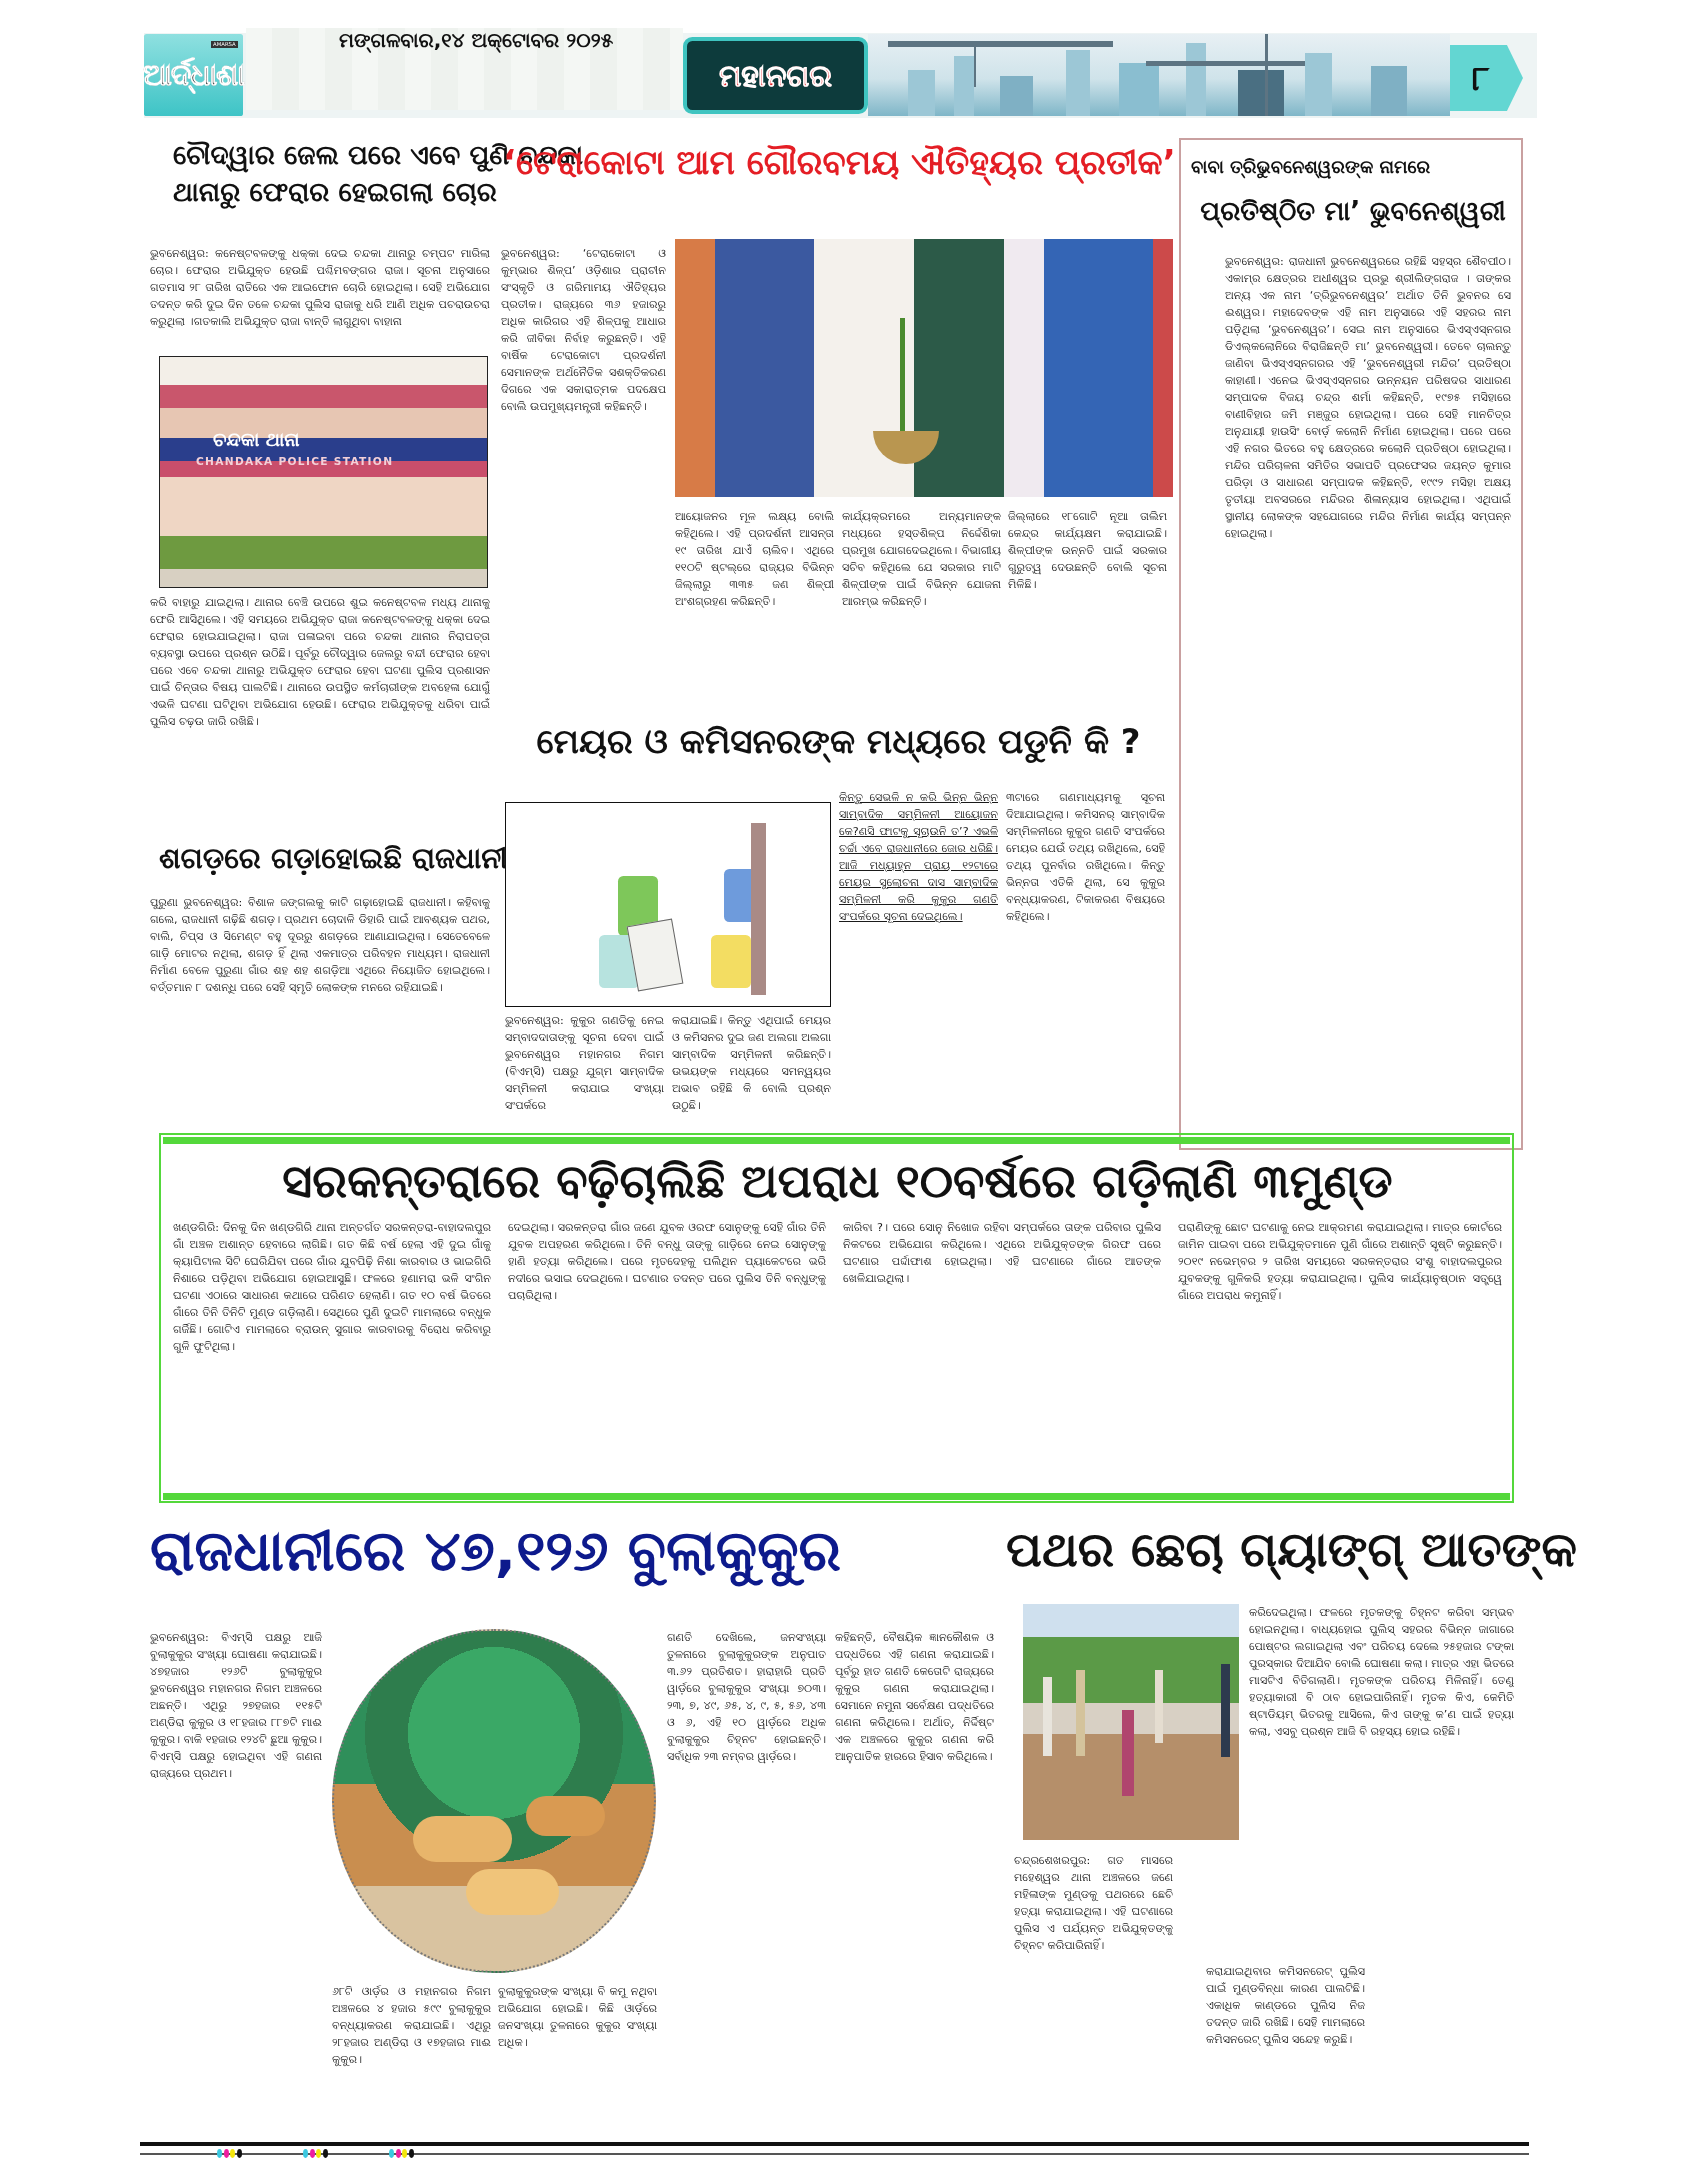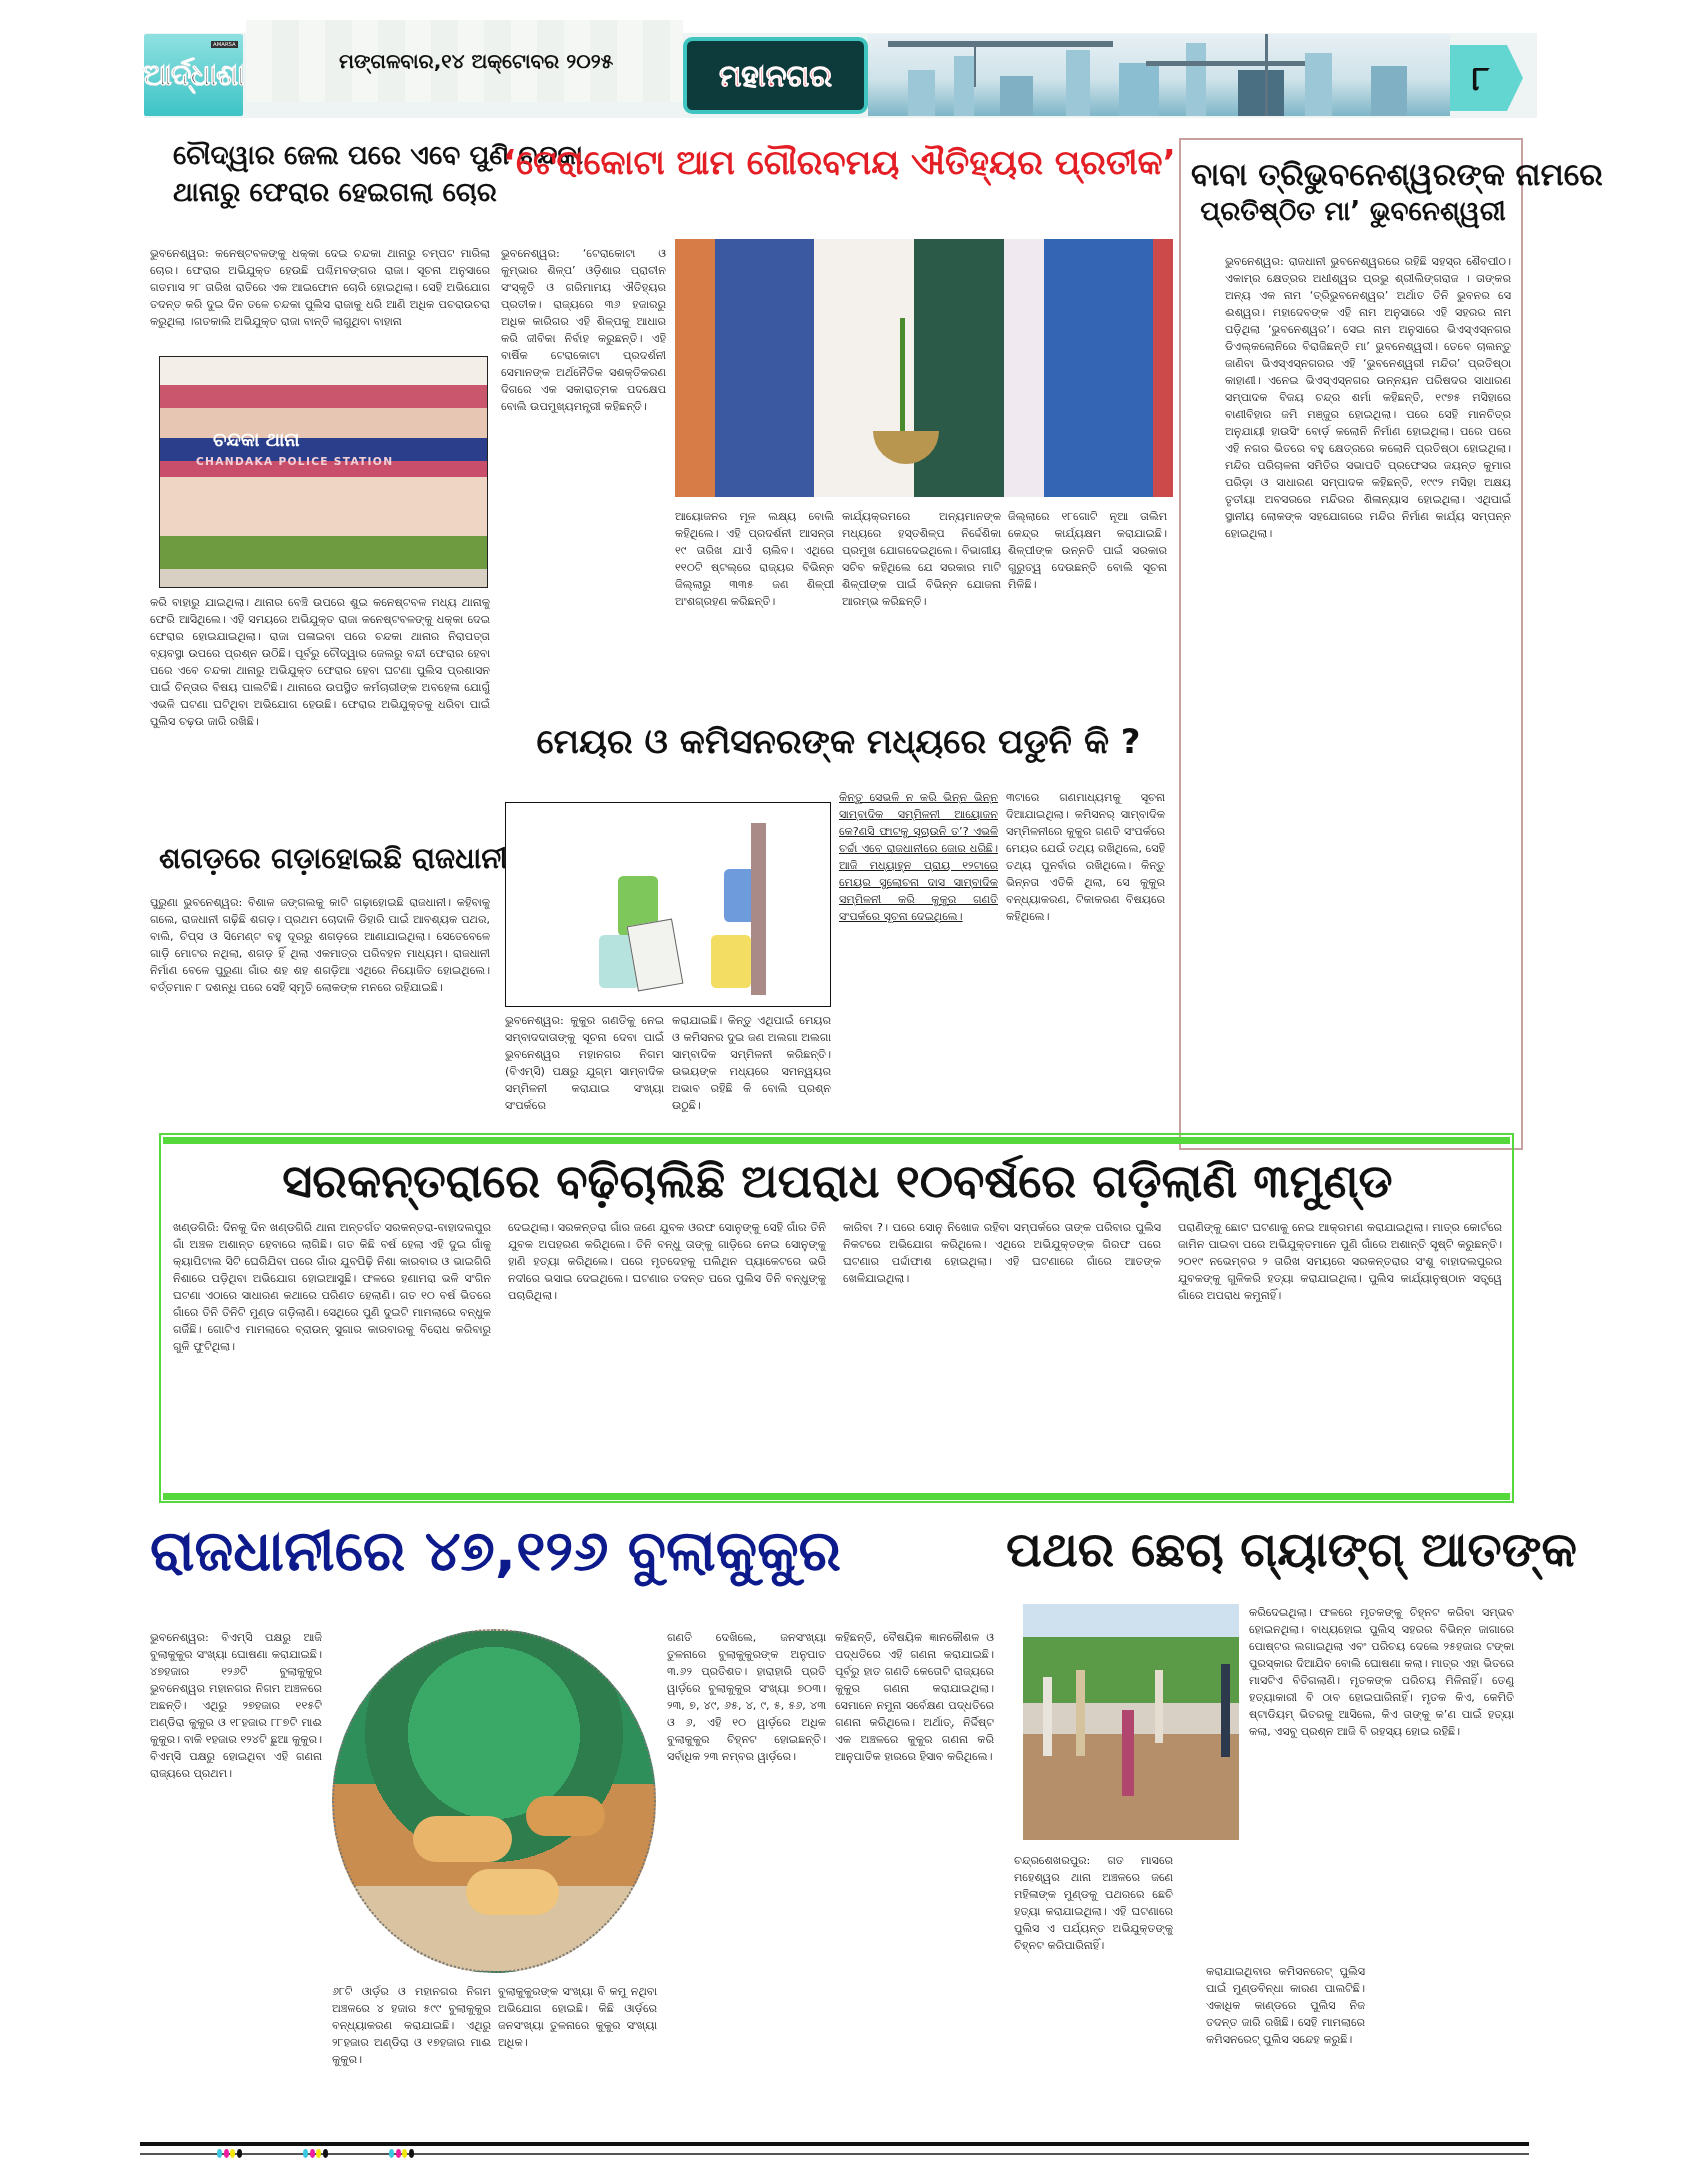--- a/index.html
+++ b/index.html
@@ -5,21 +5,21 @@
   * { box-sizing: border-box; margin: 0; padding: 0; }
   html, body { width: 1687px; height: 2183px; background: #ffffff; overflow: hidden; }
   body { position: relative; font-family: "DejaVu Sans", sans-serif; color: #111; }
   .abs { position: absolute; }
 
   
   .masthead { left: 144px; top: 33px; width: 1393px; height: 85px; background: #eef4f4; }
   .logo-box { left: 144px; top: 34px; width: 99px; height: 82px; background: linear-gradient(180deg,#8fe0e0,#3ec4c6); border-radius: 2.6px; display:flex; align-items:center; justify-content:center; }
   .logo-text { font-size: 30px; font-weight: 900; color: #111; -webkit-text-stroke: 0.7px #fff; letter-spacing: -1.3px; }
   .logo-tag { position:absolute; top:6.6px; right:5.3px; background:#333; color:#fff; font-size:5.3px; padding:0.7px 2px; }
-  .date-strip { left: 246px; top: 20px; width: 437px; height: 82px; background: repeating-linear-gradient(90deg,#f4f7f4 0 26.5px,#eef2ee 26.5px 53px); display:flex; align-items:center; padding-left: 93px; }
+  .date-strip { left: 246px; top: 28px; width: 437px; height: 82px; background: repeating-linear-gradient(90deg,#f4f7f4 0 26.5px,#eef2ee 26.5px 53px); display:flex; padding-left: 93px; }
   .date-text { font-size: 20px; font-weight: 700; color: #111; }
   .section-badge { left: 683px; top: 37px; width: 185px; height: 77px; background: #0d3b3c; border: 4px solid #3fc4c0; border-radius: 9.3px; display:flex; align-items:center; justify-content:center; }
   .section-text { font-size: 30px; font-weight: 900; color: #e41e25; -webkit-text-stroke: 0.7px #fff; }
   .skyline { left: 868px; top: 34px; width: 582px; height: 82px; background: linear-gradient(180deg,#e8f0f4 0%,#cfe3ea 55%,#7fb6c8 100%); overflow:hidden; }
   .skyline .bld { position:absolute; bottom:0; background:#9cc7d6; }
   .skyline .crane { position:absolute; background:#5d7482; }
   .page-arrow { left: 1450px; top: 45px; width: 73px; height: 66px; background:#63d6d2; clip-path: polygon(0 0,78% 0,100% 50%,78% 100%,0 100%); display:flex; align-items:center; justify-content:center; padding-right:12px; }
   .page-num { font-size: 34px; font-weight: 900; color: #111; }
 
   
@@ -96,21 +96,21 @@
 <div class="abs bodytext" style="left:501px;top:245px;width:165px;height:450px;">ଭୁବନେଶ୍ୱର: ‘ଟେରାକୋଟା ଓ କୁମ୍ଭାର ଶିଳ୍ପ’ ଓଡ଼ିଶାର ପ୍ରାଚୀନ ସଂସ୍କୃତି ଓ ଗରିମାମୟ ଐତିହ୍ୟର ପ୍ରତୀକ। ରାଜ୍ୟରେ ୩୬ ହଜାରରୁ ଅଧିକ କାରିଗର ଏହି ଶିଳ୍ପକୁ ଆଧାର କରି ଜୀବିକା ନିର୍ବାହ କରୁଛନ୍ତି। ଏହି ବାର୍ଷିକ ଟେରାକୋଟା ପ୍ରଦର୍ଶନୀ ସେମାନଙ୍କ ଅର୍ଥନୈତିକ ସଶକ୍ତିକରଣ ଦିଗରେ ଏକ ସକାରାତ୍ମକ ପଦକ୍ଷେପ ବୋଲି ଉପମୁଖ୍ୟମନ୍ତ୍ରୀ କହିଛନ୍ତି।</div>
 <div class="abs photo ph-event" style="left:675px;top:239px;width:498px;height:258px;border:none;">
   <div style="position:absolute;left:225px;top:79px;width:5.3px;height:119px;background:#4a8b2e;"></div>
   <div style="position:absolute;left:198px;top:192px;width:66px;height:33px;border-radius:0 0 33px 33px;background:#b99650;"></div>
 </div>
 <div class="abs bodytext" style="left:675px;top:508px;width:159px;height:192px;">ଆୟୋଜନର ମୂଳ ଲକ୍ଷ୍ୟ ବୋଲି କହିଥିଲେ। ଏହି ପ୍ରଦର୍ଶନୀ ଆସନ୍ତା ୧୯ ତାରିଖ ଯାଏଁ ଚାଲିବ। ଏଥିରେ ୧୧୦ଟି ଷ୍ଟଲ୍‌ରେ ରାଜ୍ୟର ବିଭିନ୍ନ ଜିଲ୍ଲାରୁ ୩୩୫ ଜଣ ଶିଳ୍ପୀ ଅଂଶଗ୍ରହଣ କରିଛନ୍ତି।</div>
 <div class="abs bodytext" style="left:842px;top:508px;width:159px;height:192px;">କାର୍ଯ୍ୟକ୍ରମରେ ଅନ୍ୟମାନଙ୍କ ମଧ୍ୟରେ ହସ୍ତଶିଳ୍ପ ନିର୍ଦ୍ଦେଶିକା ପ୍ରମୁଖ ଯୋଗଦେଇଥିଲେ। ବିଭାଗୀୟ ସଚିବ କହିଥିଲେ ଯେ ସରକାର ମାଟି ଶିଳ୍ପୀଙ୍କ ପାଇଁ ବିଭିନ୍ନ ଯୋଜନା ଆରମ୍ଭ କରିଛନ୍ତି।</div>
 <div class="abs bodytext" style="left:1008px;top:508px;width:159px;height:192px;">ଜିଲ୍ଲାରେ ୧୮ଗୋଟି ନୂଆ ତାଲିମ କେନ୍ଦ୍ର କାର୍ଯ୍ୟକ୍ଷମ କରାଯାଇଛି। ଶିଳ୍ପୀଙ୍କ ଉନ୍ନତି ପାଇଁ ସରକାର ଗୁରୁତ୍ୱ ଦେଉଛନ୍ତି ବୋଲି ସୂଚନା ମିଳିଛି।</div>
 
 <div class="abs box-devi"></div>
-<div class="abs hl hl-black" style="left:1191px;top:157px;width:324px;font-size:31px;text-align:center;">ବାବା ତ୍ରିଭୁବନେଶ୍ୱରଙ୍କ ନାମରେ</div>
+<div class="abs hl hl-black" style="left:1191px;top:157px;width:324px;font-size:18px;">ବାବା ତ୍ରିଭୁବନେଶ୍ୱରଙ୍କ ନାମରେ</div>
 <div class="abs hl hl-black" style="left:1191px;top:196px;width:324px;font-size:26.5px;text-align:center;">ପ୍ରତିଷ୍ଠିତ ମା’ ଭୁବନେଶ୍ୱରୀ</div>
 <div class="abs bodytext" style="left:1225px;top:253px;width:286px;height:887px;">ଭୁବନେଶ୍ୱର: ରାଜଧାନୀ ଭୁବନେଶ୍ୱରରେ ରହିଛି ସହସ୍ର ଶୈବପୀଠ। ଏକାମ୍ର କ୍ଷେତ୍ରର ଅଧୀଶ୍ୱର ପ୍ରଭୁ ଶ୍ରୀଲିଙ୍ଗରାଜ । ତାଙ୍କର ଅନ୍ୟ ଏକ ନାମ ‘ତ୍ରିଭୁବନେଶ୍ୱର’ ଅର୍ଥାତ ତିନି ଭୁବନର ସେ ଈଶ୍ୱର। ମହାଦେବଙ୍କ ଏହି ନାମ ଅନୁସାରେ ଏହି ସହରର ନାମ ପଡ଼ିଥିଲା ‘ଭୁବନେଶ୍ୱର’। ସେଇ ନାମ ଅନୁସାରେ ଭିଏସ୍‌ଏସ୍‌ନଗର ଡିଏଲ୍‌କଲୋନିରେ ବିରାଜିଛନ୍ତି ମା’ ଭୁବନେଶ୍ୱରୀ। ତେବେ ଚାଲନ୍ତୁ ଜାଣିବା ଭିଏସ୍‌ଏସ୍‌ନଗରର ଏହି ‘ଭୁବନେଶ୍ୱରୀ ମନ୍ଦିର’ ପ୍ରତିଷ୍ଠା କାହାଣୀ। ଏନେଇ ଭିଏସ୍‌ଏସ୍‌ନଗର ଉନ୍ନୟନ ପରିଷଦର ସାଧାରଣ ସମ୍ପାଦକ ବିଜୟ ଚନ୍ଦ୍ର ଶର୍ମା କହିଛନ୍ତି, ୧୯୭୫ ମସିହାରେ ବାଣୀବିହାର ଜମି ମଞ୍ଜୁର ହୋଇଥିଲା। ପରେ ସେହି ମାନଚିତ୍ର ଅନୁଯାୟୀ ହାଉସିଂ ବୋର୍ଡ଼ କଲୋନି ନିର୍ମାଣ ହୋଇଥିଲା। ପରେ ପରେ ଏହି ନଗର ଭିତରେ ବହୁ କ୍ଷେତ୍ରରେ କଲୋନି ପ୍ରତିଷ୍ଠା ହୋଇଥିଲା। ମନ୍ଦିର ପରିଚାଳନା ସମିତିର ସଭାପତି ପ୍ରଫେସର ଜୟନ୍ତ କୁମାର ପରିଡ଼ା ଓ ସାଧାରଣ ସମ୍ପାଦକ କହିଛନ୍ତି, ୧୯୯୨ ମସିହା ଅକ୍ଷୟ ତୃତୀୟା ଅବସରରେ ମନ୍ଦିରର ଶିଳାନ୍ୟାସ ହୋଇଥିଲା। ଏଥିପାଇଁ ସ୍ଥାନୀୟ ଲୋକଙ୍କ ସହଯୋଗରେ ମନ୍ଦିର ନିର୍ମାଣ କାର୍ଯ୍ୟ ସମ୍ପନ୍ନ ହୋଇଥିଲା।</div>
 
 <div class="abs hl hl-black" style="left:501px;top:722px;width:675px;font-size:34px;text-align:center;">ମେୟର ଓ କମିସନରଙ୍କ ମଧ୍ୟରେ ପଡୁନି କି ?</div>
 <div class="abs ph-cartoon" style="left:505px;top:802px;width:326px;height:205px;">
   <div style="position:absolute;left:112px;top:73px;width:40px;height:60px;background:#7ec75a;border-radius:5.3px;"></div>
   <div style="position:absolute;left:218px;top:66px;width:36px;height:53px;background:#6e9bdc;border-radius:5.3px;"></div>
   <div style="position:absolute;left:205px;top:132px;width:40px;height:53px;background:#f3dd62;border-radius:5.3px;"></div>
   <div style="position:absolute;left:93px;top:132px;width:40px;height:53px;background:#b7e3df;border-radius:5.3px;"></div>
   <div style="position:absolute;left:126px;top:119px;width:46px;height:66px;background:#f2f2ee;border:0.7px solid #666;transform:rotate(-10deg);"></div>

